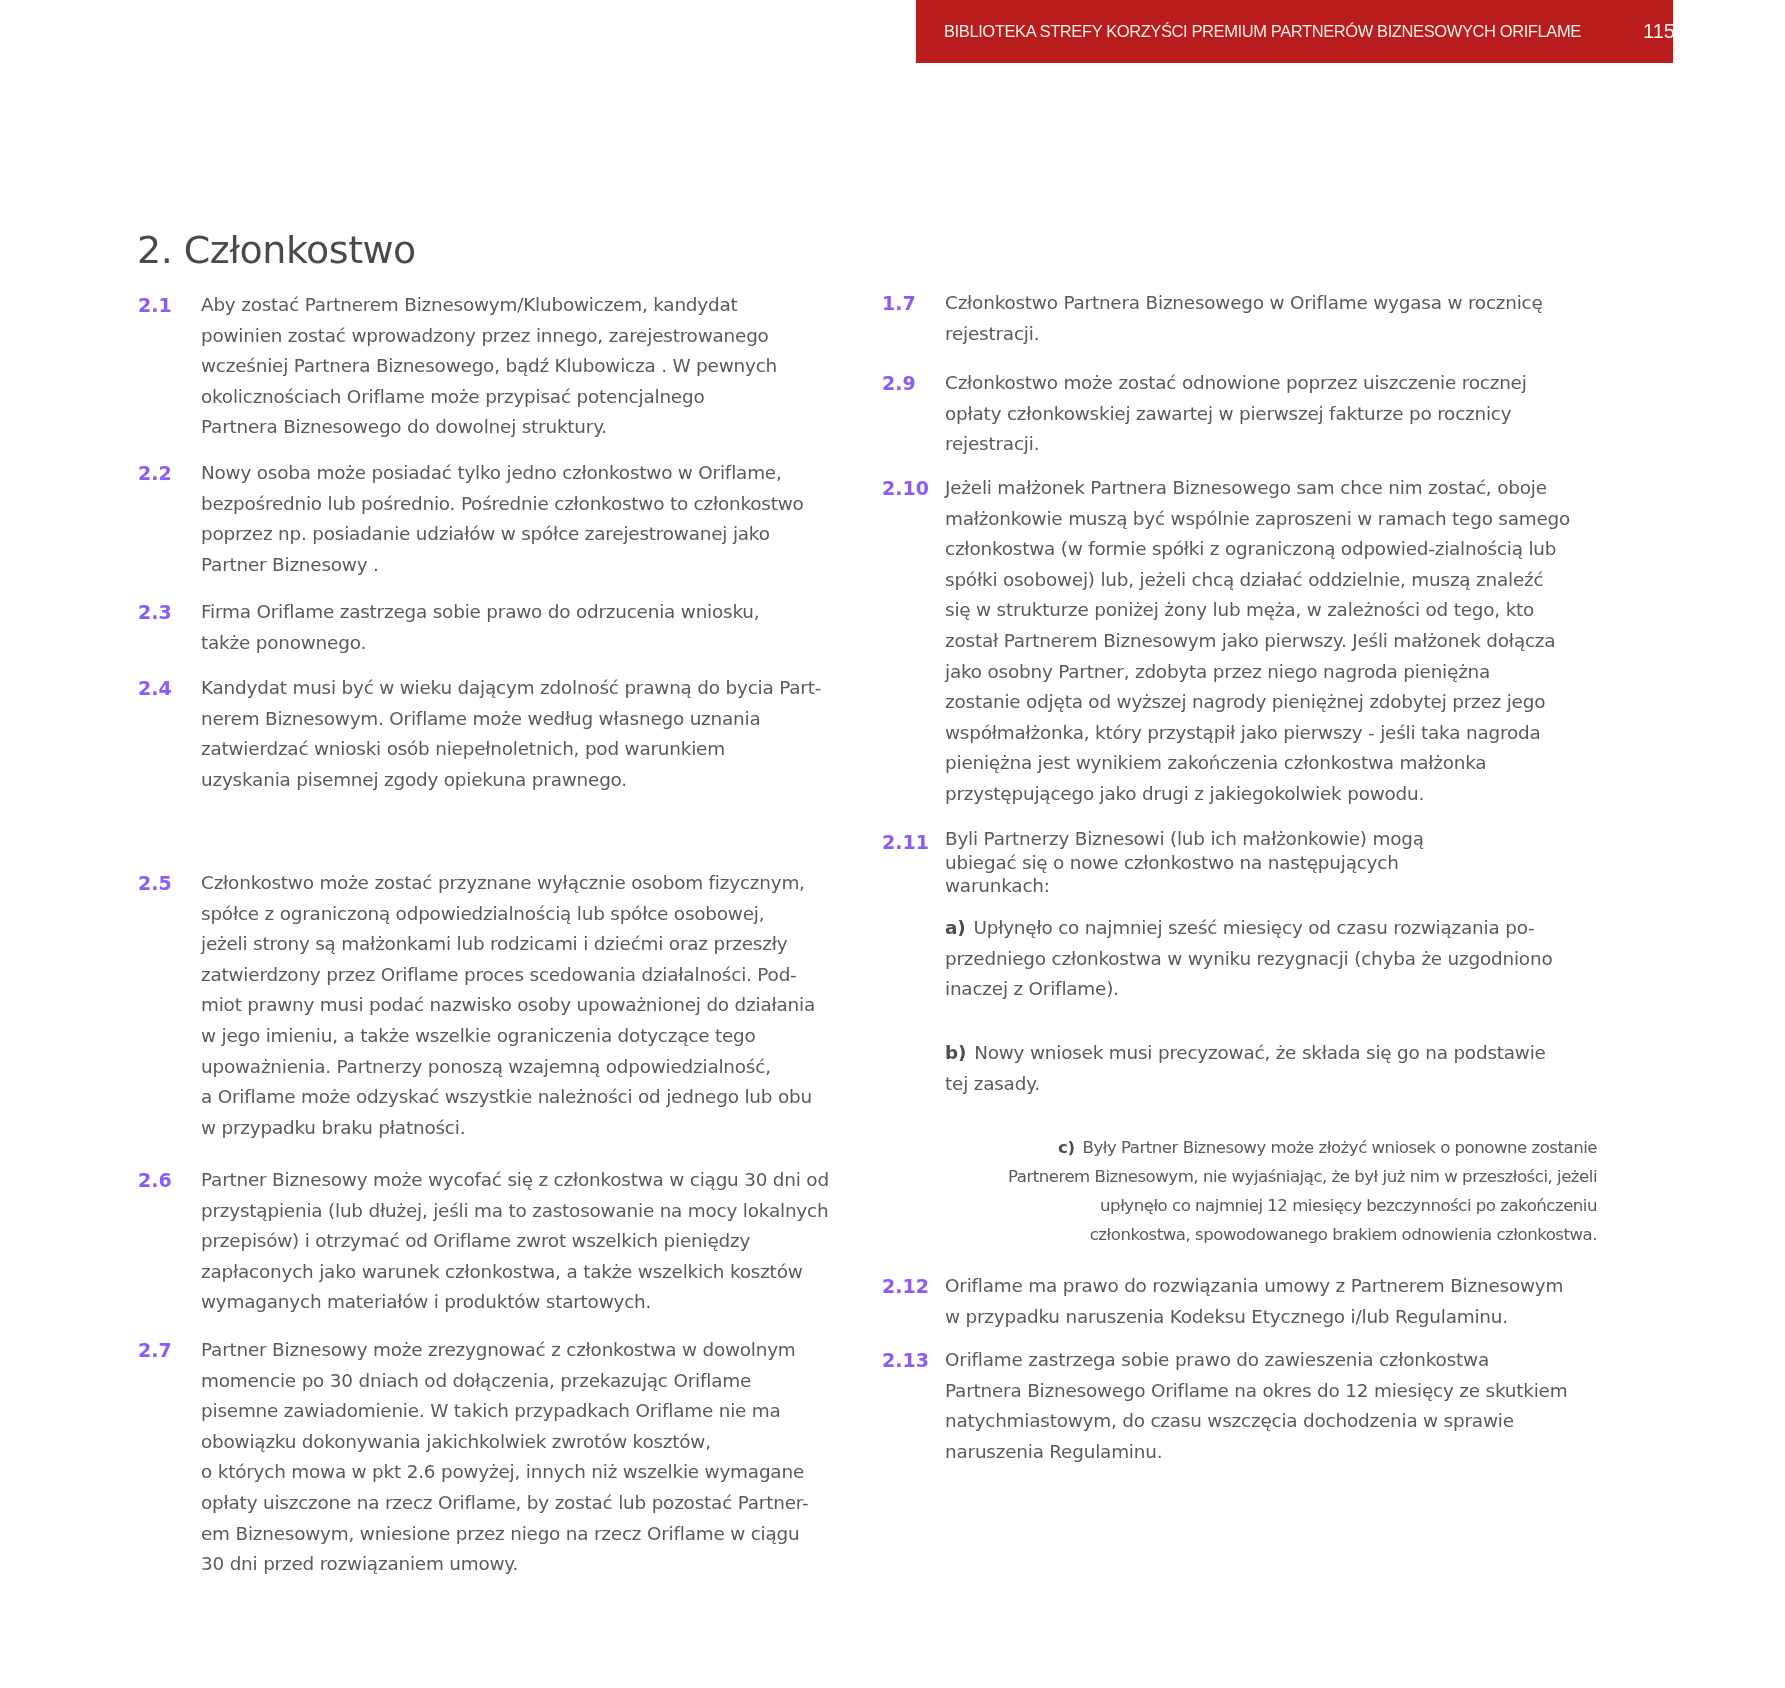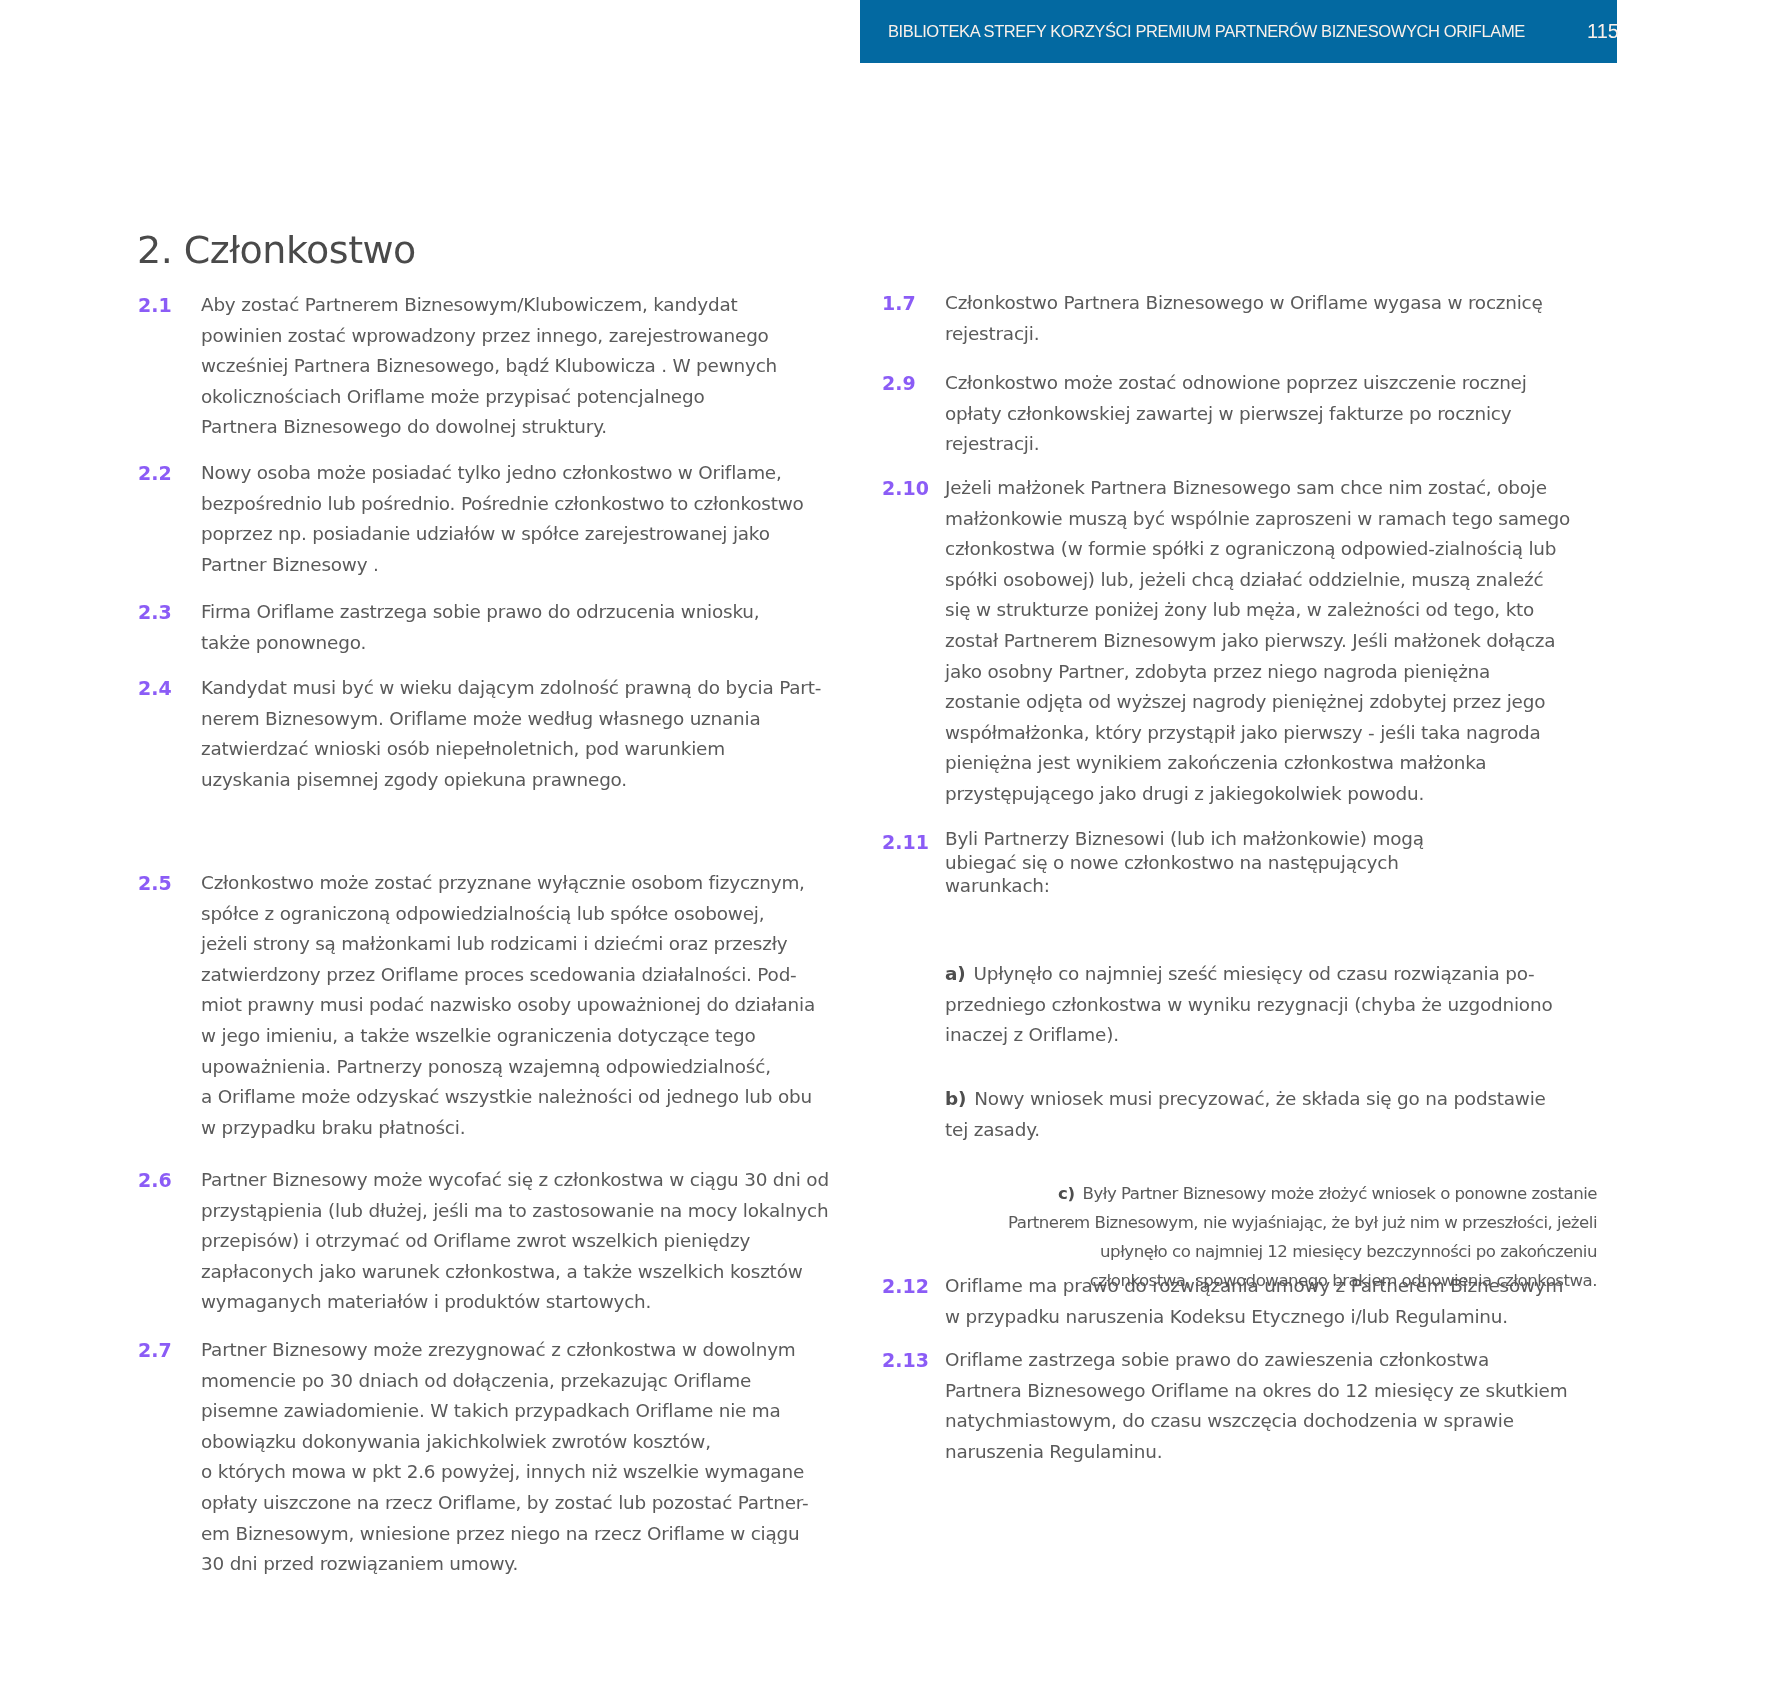--- a/index.html
+++ b/index.html
@@ -1,37 +1,37 @@
 <!DOCTYPE html>
 <html><head>
 <meta charset="utf-8">
 <style>
   html, body { margin: 0; padding: 0; background: #ffffff; }
   body { width: 1785px; height: 1688px; position: relative; overflow: hidden;
          font-family: "DejaVu Sans", "Liberation Sans", sans-serif; color: #565656; }
-  .banner { position: absolute; left: 860px; top: 0; width: 757px; height: 63px;
-            background: #0369a1; }
+  .banner { position: absolute; left: 916px; top: 0; width: 757px; height: 63px;
+            background: #b91c1c; }
   .banner-title { position: absolute; left: 28px; top: 22px; font-size: 16.5px;
                   color: #fbf1ea; letter-spacing: -0.4px; white-space: nowrap;
                   font-family: "Liberation Sans", sans-serif; }
   .banner-page { position: absolute; left: 727px; top: 20px; font-size: 20px;
                  color: #fbf1ea; font-family: "Liberation Sans", sans-serif; }
   .page-title { position: absolute; left: 137px; top: 228px; margin: 0;
                 font-size: 38px; font-weight: normal; color: #4a4a4a;
                 font-family: "DejaVu Sans", sans-serif; letter-spacing: -0.5px; }
   .section { position: absolute; }
   .section .num { position: absolute; left: 0; top: 0; font-weight: bold;
                   font-size: 19px; color: #8b5cf6; line-height: 30.6px; }
   .section .body { position: absolute; top: 0; font-size: 18.4px; line-height: 30.6px;
                    color: #5a5a5a; white-space: pre-line; letter-spacing: -0.2px; }
   .left .body { left: 63px; width: 640px; }
   .right .body { left: 63px; width: 650px; }
   .compact .body { line-height: 23.5px; }
   .sub { position: absolute; left: 945px; font-size: 18.4px; line-height: 30.6px;
-         color: #5a5a5a; white-space: pre-line; width: 650px; letter-spacing: -0.2px; margin-top: 46px; }
+         color: #5a5a5a; white-space: pre-line; width: 650px; letter-spacing: -0.2px; }
   .sub .lbl { font-weight: bold; color: #4e4e4e; margin-right: 8px; }
   .sub.small { font-size: 16.6px; line-height: 29px; letter-spacing: -0.5px; text-align: right; }
 </style>
 </head>
 <body>
 
 <div class="banner">
   <span class="banner-title">BIBLIOTEKA STREFY KORZYŚCI PREMIUM PARTNERÓW BIZNESOWYCH ORIFLAME</span>
   <span class="banner-page">115</span>
 </div>

